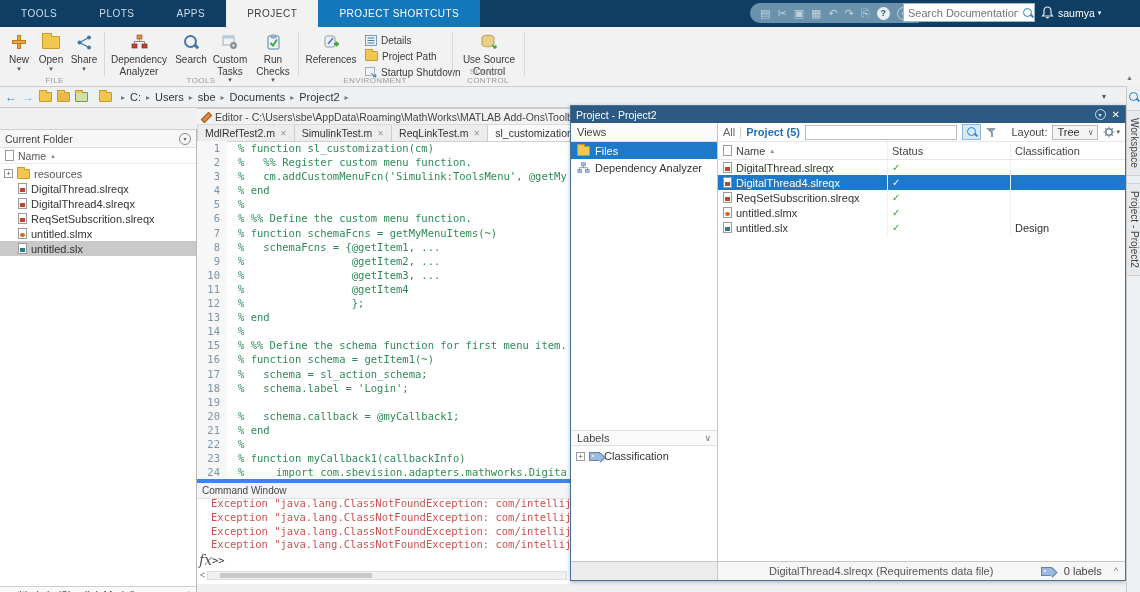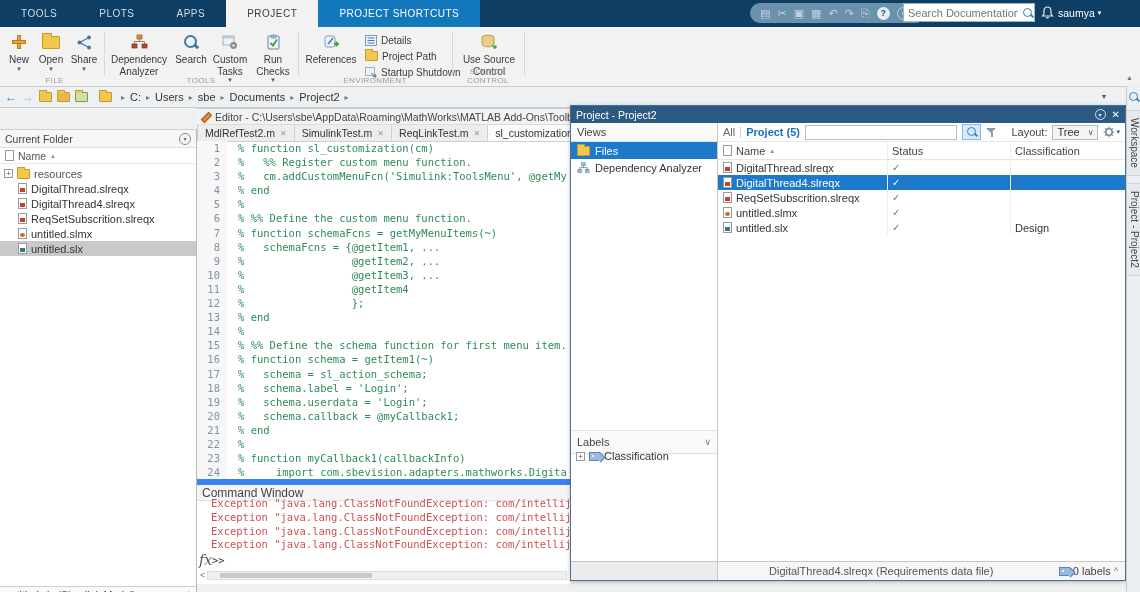--- a/index.html
+++ b/index.html
@@ -72,42 +72,42 @@
   .pencil::before{content:"";position:absolute;left:1px;top:4px;width:9px;height:3px;background:#e8883a;transform:rotate(-45deg);border:1px solid #9e5a1e;}
   .etabs{height:16px;background:#e6e6e6;border-bottom:1px solid #cfcfcf;display:flex;align-items:stretch;}
   .tabgrip{width:5px;border-right:1px solid #cfcfcf;background:#dcdcdc;}
   .etab{display:flex;align-items:center;gap:5px;padding:0 7px;font-size:10.5px;background:#ededed;border-right:1px solid #cfcfcf;color:#333;white-space:nowrap;}
   .etab.active{background:#fbfbfb;}
   .etclose{color:#999;font-size:8px;}
   .codewrap{position:absolute;left:0;top:32px;right:0;height:338px;overflow:hidden;font-family:"DejaVu Sans Mono","Liberation Mono",monospace;font-size:10.5px;line-height:14.1px;}
   .cline{display:flex;}
   .lnum{width:30px;flex:0 0 auto;text-align:right;padding-right:7px;color:#7d93a8;background:#f7f7f7;box-sizing:border-box;}
   .ctext{color:#2e8b57;white-space:pre;padding-left:11px;}
-  .cwhdr{position:absolute;left:0;top:370px;right:0;height:15px;background:#f5f5f5;border-top:6px solid #3b82f6;border-bottom:1px solid #e2e2e2;display:flex;align-items:center;padding-left:5px;font-size:12px;color:#444;}
+  .cwhdr{position:absolute;left:0;top:370px;right:0;height:15px;background:#f5f5f5;border-top:4px solid #3b82f6;border-bottom:1px solid #e2e2e2;display:flex;align-items:center;padding-left:5px;font-size:10px;color:#444;}
   .cwbody{position:absolute;left:0;top:388px;right:0;font-family:"DejaVu Sans Mono","Liberation Mono",monospace;font-size:10.5px;line-height:13.8px;}
   .cwline{color:#cc5252;white-space:pre;padding-left:14px;}
   .cwprompt{display:flex;align-items:center;margin-top:2px;}
   .fx{font-family:"DejaVu Serif","Liberation Serif",serif;font-style:italic;font-size:14px;color:#555;width:13px;padding-left:2px;flex:0 0 auto;}
   .gtgt{color:#333;}
   .escroll{position:absolute;left:3px;right:3px;bottom:4px;height:10px;display:flex;align-items:center;gap:2px;}
   .escleft{color:#777;font-size:9px;line-height:1;}
   .esctrack{flex:1;height:9px;background:#f0f0f0;border:1px solid #dedede;position:relative;box-sizing:border-box;}
   .escthumb{position:absolute;left:12px;top:1px;bottom:1px;width:152px;background:#c9c9c9;}
   
   #proj{position:absolute;left:570px;top:105px;width:556px;height:476px;background:#fff;border:1px solid #46719b;box-sizing:border-box;box-shadow:0 1px 4px rgba(0,0,0,.25);}
   .ptitle{height:17px;background:#2d5a82;display:flex;align-items:center;color:#fff;font-size:10.5px;padding:0 5px;gap:6px;}
   .ptitle .sp{flex:1;}
   .pcirc{width:11px;height:11px;border-radius:50%;border:1px solid #cfdde8;color:#e8f0f6;font-size:6px;display:flex;align-items:center;justify-content:center;box-sizing:border-box;}
   .pclose{color:#fff;font-size:10px;}
   .pbody{position:absolute;left:0;top:17px;right:0;bottom:18px;display:flex;}
   .pviews{width:147px;flex:0 0 auto;border-right:1px solid #c6c6c6;position:relative;box-sizing:border-box;}
   .pvhdr{height:18px;border-bottom:1px solid #e0e0e0;background:#fafafa;display:flex;align-items:center;padding-left:6px;color:#444;}
   .pvitem{height:17px;display:flex;align-items:center;gap:5px;padding-left:6px;white-space:nowrap;}
   .pvitem.sel{background:#1d79ca;color:#fff;}
-  .plhdr{position:absolute;left:0;right:0;top:307px;height:24px;background:#fafafa;border-top:1px solid #e0e0e0;border-bottom:1px solid #e0e0e0;display:flex;align-items:center;padding:0 6px;color:#444;box-sizing:border-box;}
+  .plhdr{position:absolute;left:0;right:0;top:307px;height:16px;background:#fafafa;border-top:1px solid #e0e0e0;border-bottom:1px solid #e0e0e0;display:flex;align-items:center;padding:0 6px;color:#444;box-sizing:border-box;}
   .plhdr .chev{margin-left:auto;color:#777;font-size:9px;}
   .plitem{position:absolute;left:0;right:0;top:325px;height:16px;display:flex;align-items:center;gap:4px;padding-left:5px;}
   .pmain{flex:1;position:relative;}
   .pfilter{height:18px;display:flex;align-items:center;gap:5px;padding:0 5px;border-bottom:1px solid #e8e8e8;}
   .fall{color:#666;}
   .fsep{width:1px;height:11px;background:#ccc;}
   .fproj{color:#1d6fbb;font-weight:bold;}
   .fsearch{flex:1;max-width:150px;height:13px;border:1px solid #bcbcbc;background:#fff;}
   .fmagbtn{width:19px;height:16px;background:#d6e9f8;border:1px solid #8db8dd;display:flex;align-items:center;justify-content:center;box-sizing:border-box;}
   .funnel{width:11px;height:11px;position:relative;}
@@ -121,21 +121,21 @@
   .col-name{width:170px;flex:0 0 auto;display:flex;align-items:center;gap:4px;padding-left:5px;box-sizing:border-box;border-right:1px solid #efefef;height:100%;}
   .col-status{width:123px;flex:0 0 auto;padding-left:4px;box-sizing:border-box;border-right:1px solid #efefef;height:100%;display:flex;align-items:center;}
   .col-class{flex:1;padding-left:4px;display:flex;align-items:center;height:100%;}
   .prow{height:15px;display:flex;align-items:center;}
   .prow.sel{background:#1d79ca;color:#fff;}
   .prow.sel .ckk{color:#fff;}
   .ckk{color:#2f9e2f;font-size:10px;}
   .pstatus{position:absolute;left:0;right:0;bottom:0;height:18px;border-top:1px solid #c6c6c6;display:flex;align-items:center;background:#f6f6f6;}
   .pstat-left{width:147px;flex:0 0 auto;height:100%;border-right:1px solid #c6c6c6;background:#ececec;box-sizing:border-box;}
   .pstat-main{flex:1;padding-left:7px;color:#555;margin-left:44px;}
-  .pstat-right{display:flex;align-items:center;gap:3px;padding-right:7px;color:#444;}
+  .pstat-right{display:flex;align-items:center;gap:12px;padding-right:7px;color:#444;}
   .pstat-right .chev{color:#777;font-size:9px;}
   
   .tag{width:11px;height:9px;background:#9db9dd;border:1px solid #5d86b5;position:relative;box-sizing:border-box;flex:0 0 auto;}
   .tag::before{content:"";position:absolute;right:-5px;top:1px;width:6px;height:6px;background:inherit;border:1px solid #5d86b5;transform:rotate(45deg);border-left:0;border-bottom:0;}
   .tag::after{content:"";position:absolute;left:2px;top:2.5px;width:2px;height:2px;border-radius:50%;background:#fff;}
   
   #rsidebar{position:absolute;left:1126px;top:86px;width:14px;height:506px;background:#edf0f2;border-left:1px solid #c9c9c9;box-sizing:border-box;display:flex;flex-direction:column;align-items:center;}
   .vtab{writing-mode:vertical-rl;font-size:10px;color:#444;padding:7px 0;border-top:1px solid #d2d2d2;border-bottom:1px solid #d2d2d2;margin-top:7px;background:#e7eaec;width:13px;text-align:center;white-space:nowrap;}
 </style>
 </head>
@@ -452,21 +452,20 @@
       <div class="cline">
           <span class="lnum">17</span>
           <span class="ctext">%   schema = sl_action_schema;</span>
         </div>
       <div class="cline">
           <span class="lnum">18</span>
           <span class="ctext">%   schema.label = 'Login';</span>
         </div>
       <div class="cline">
           <span class="lnum">19</span>
-          <span class="ctext">%   schema.userdata = 'Login';</span>
         </div>
       <div class="cline">
           <span class="lnum">20</span>
           <span class="ctext">%   schema.callback = @myCallback1;</span>
         </div>
       <div class="cline">
           <span class="lnum">21</span>
           <span class="ctext">% end</span>
         </div>
       <div class="cline">

